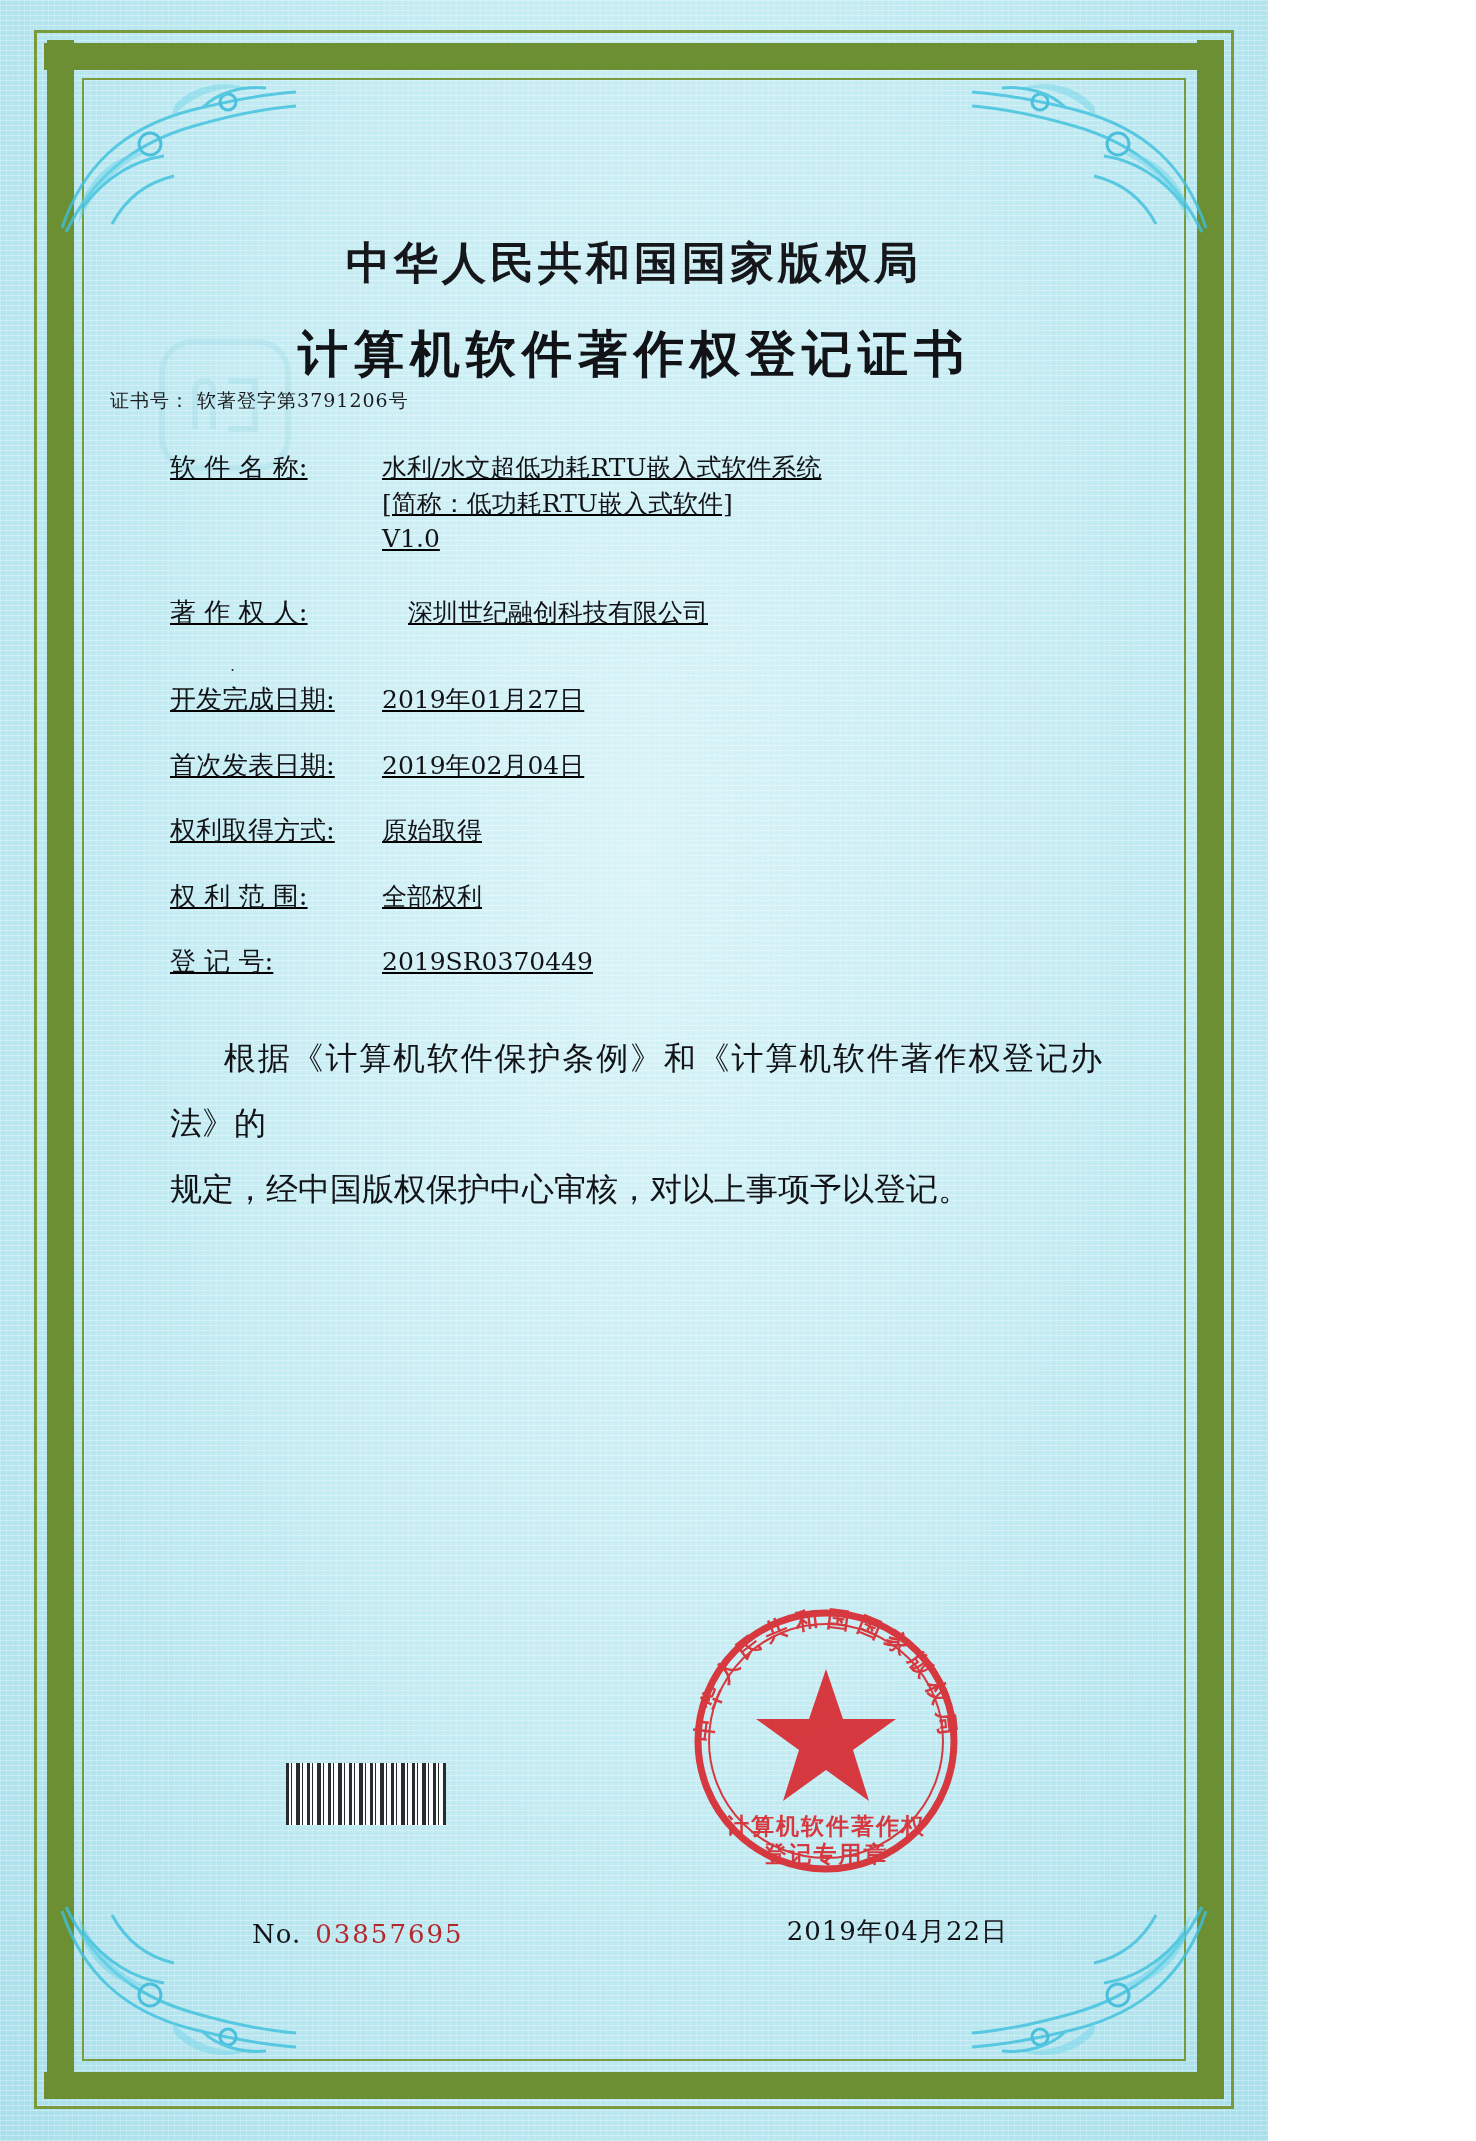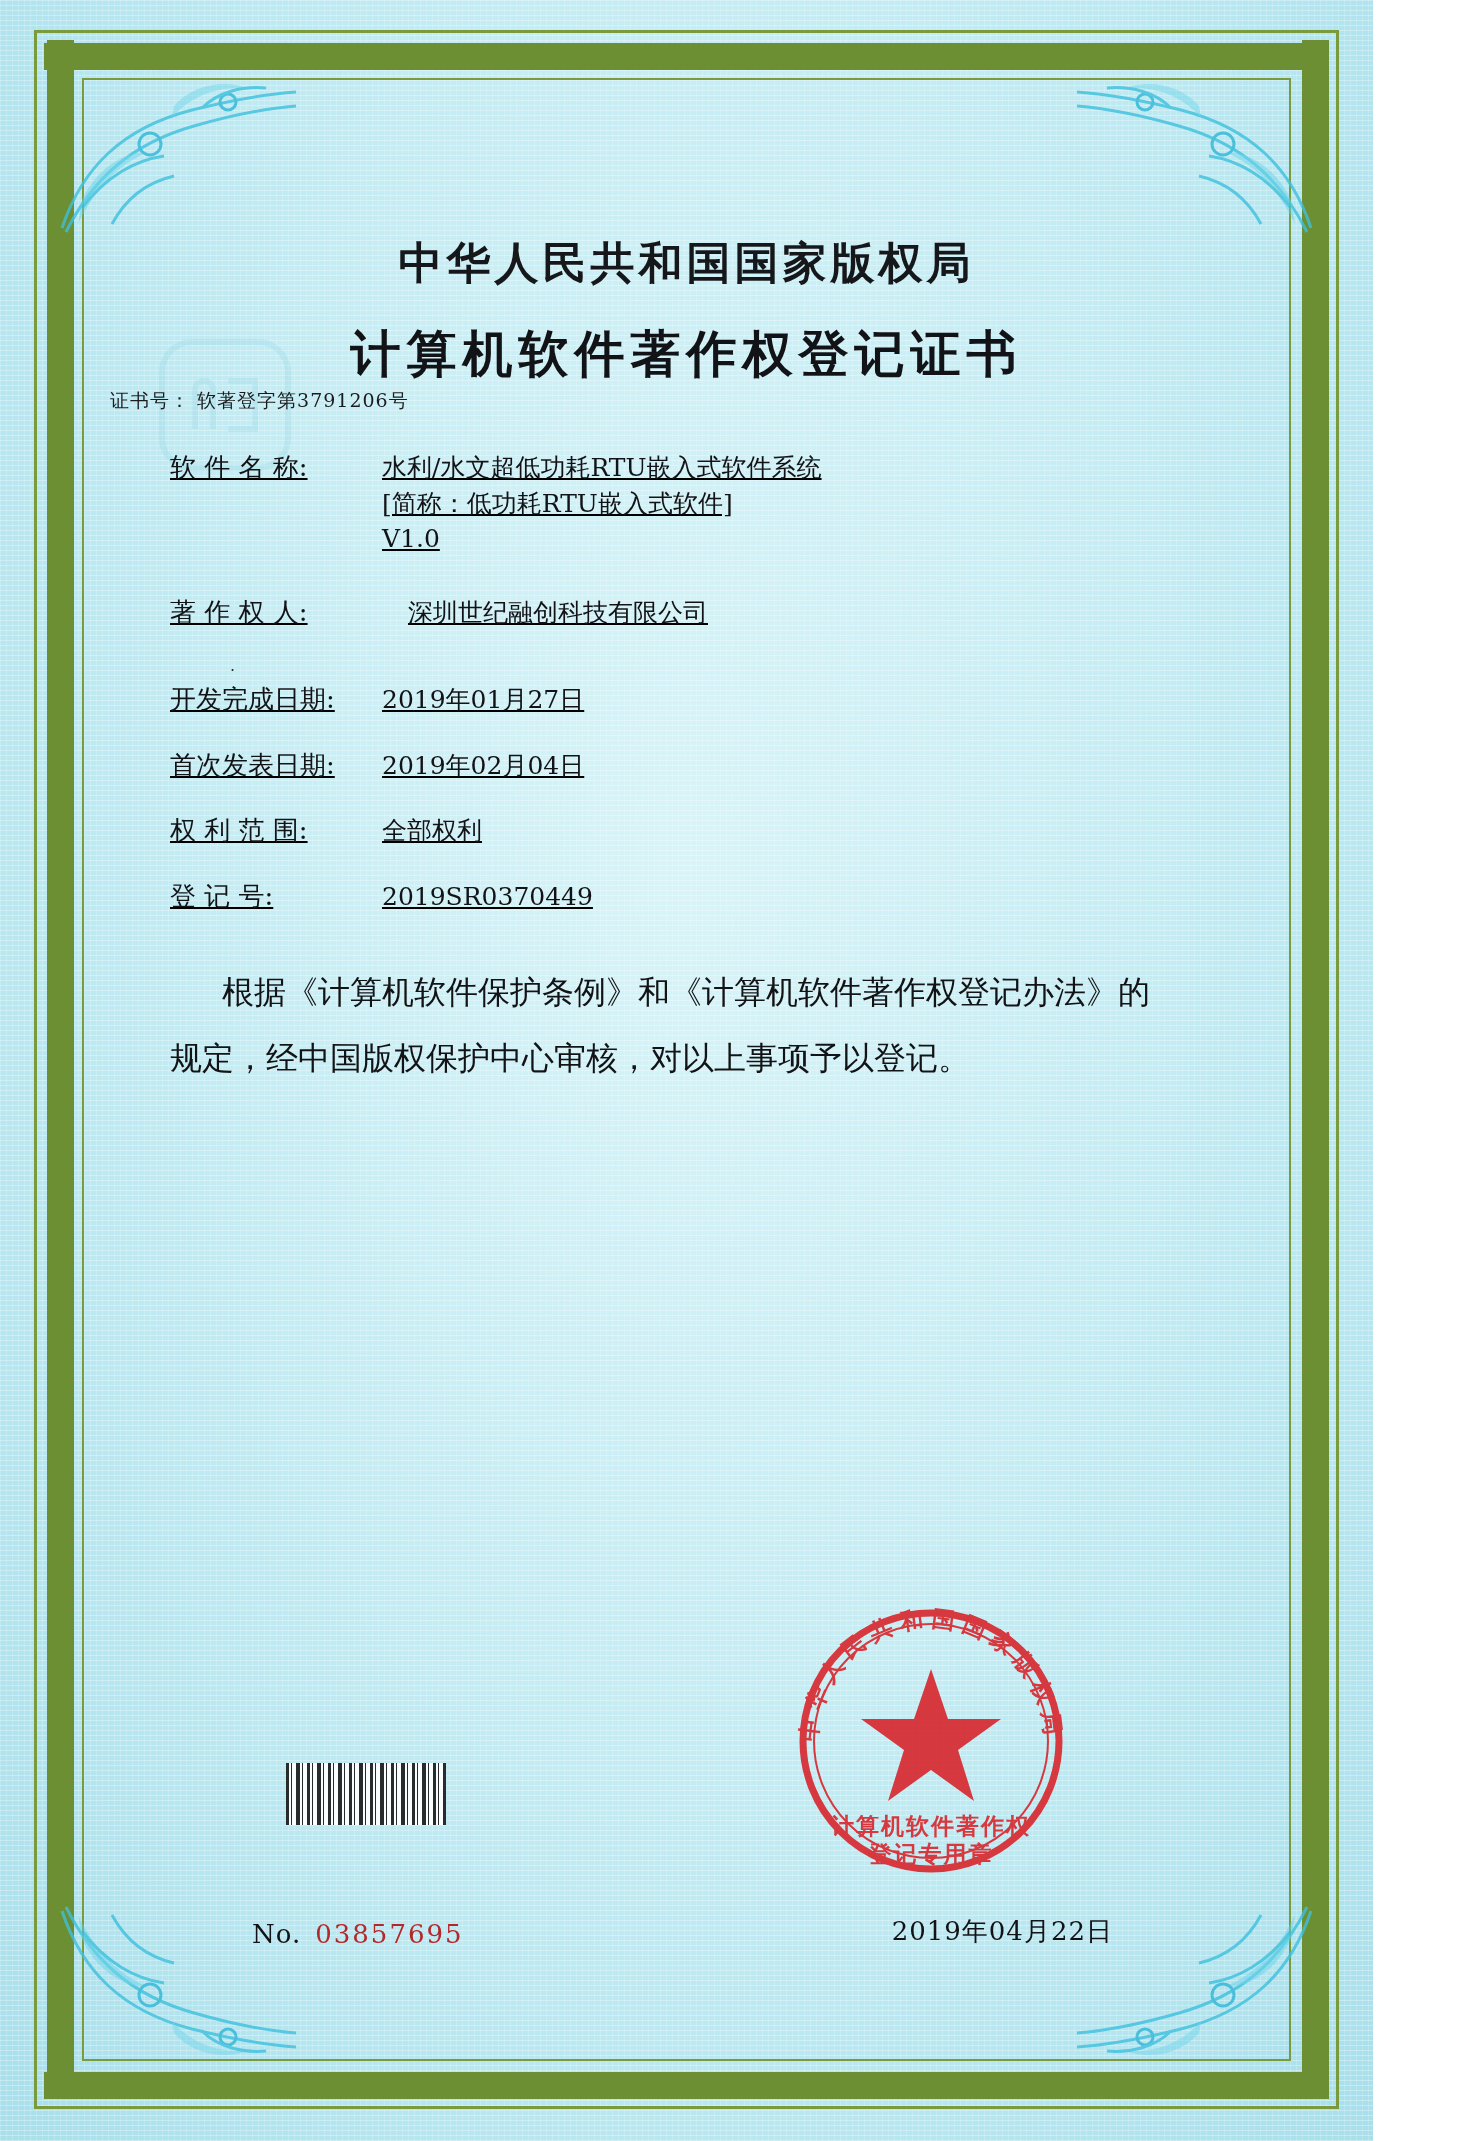--- a/index.html
+++ b/index.html
@@ -8,21 +8,21 @@
     background: #ffffff;
   }
   body {
     width: 1476px;
     height: 2141px;
     font-family: "DejaVu Sans", "Liberation Sans", sans-serif;
   }
 
   .certificate {
     position: relative;
-    width: 1373px;
+    width: 1268px;
     height: 2141px;
     box-sizing: border-box;
     background:
       radial-gradient(ellipse at 50% 40%, #d8f4f8 0%, #c6edf4 45%, #b6e6f0 75%, #a8dfeb 100%);
     overflow: hidden;
   }
 
   
   .guilloche {
     position: absolute;
@@ -359,20 +359,24 @@
       <div class="field-row">
         <div class="field-label">开发完成日期:</div>
         <div class="field-value">2019年01月27日</div>
       </div>
 
       <div class="field-row">
         <div class="field-label">首次发表日期:</div>
         <div class="field-value">2019年02月04日</div>
       </div>
 
+      <div class="field-row">
+        <div class="field-label">权利取得方式:</div>
+        <div class="field-value">原始取得</div>
+      </div>
 
       <div class="field-row">
         <div class="field-label">权 利 范 围:</div>
         <div class="field-value">全部权利</div>
       </div>
 
       <div class="field-row">
         <div class="field-label">登 记 号:</div>
         <div class="field-value">2019SR0370449</div>
       </div>

